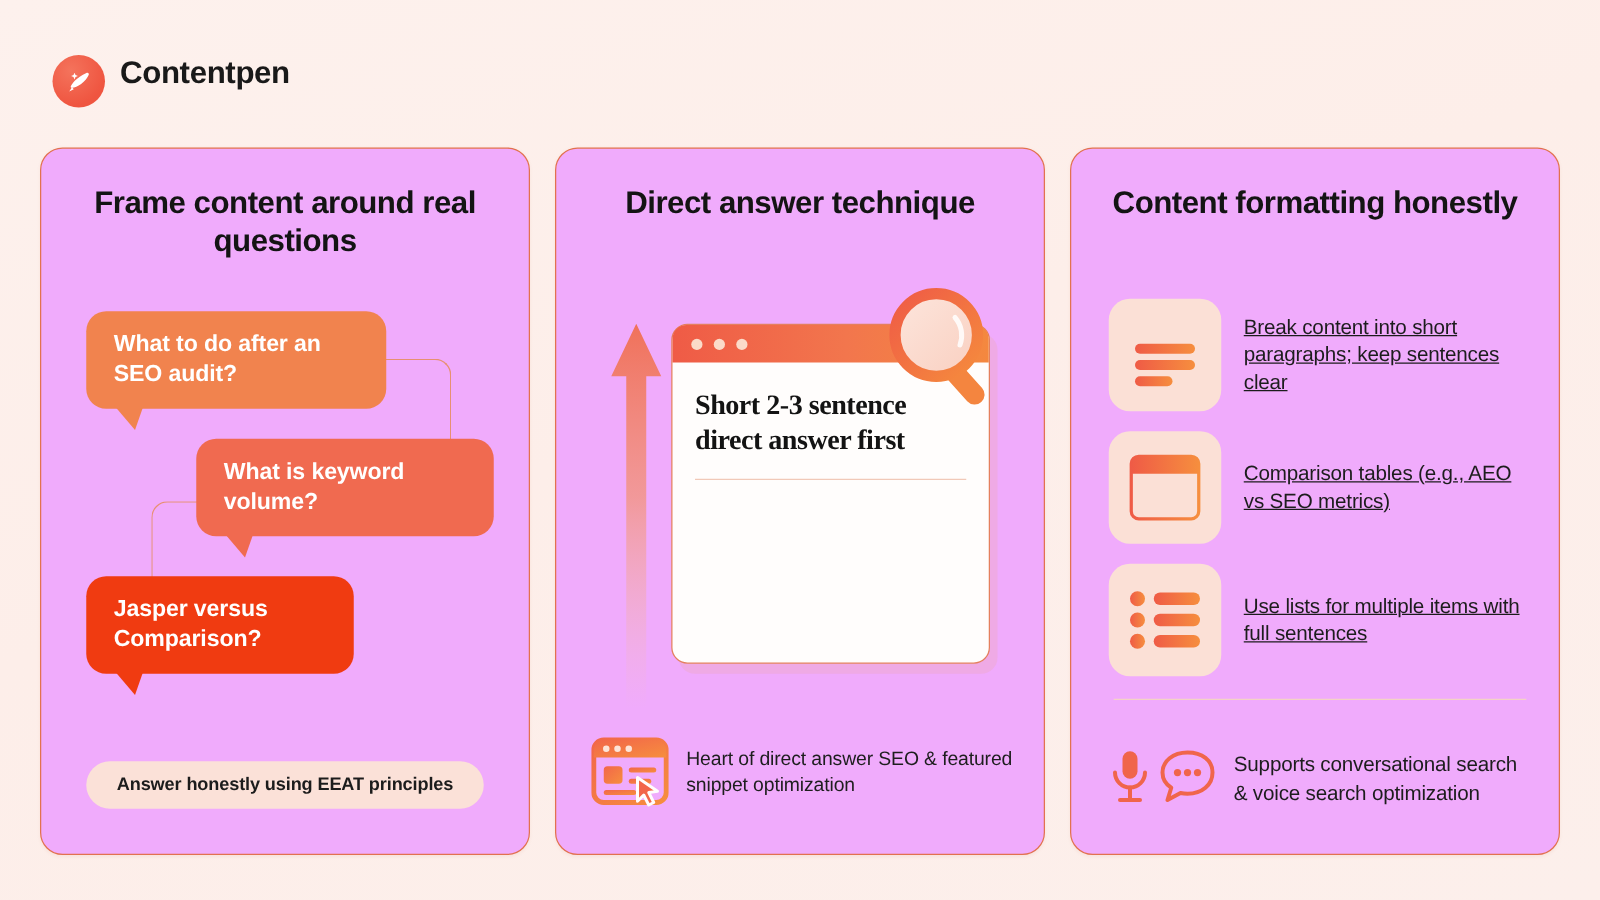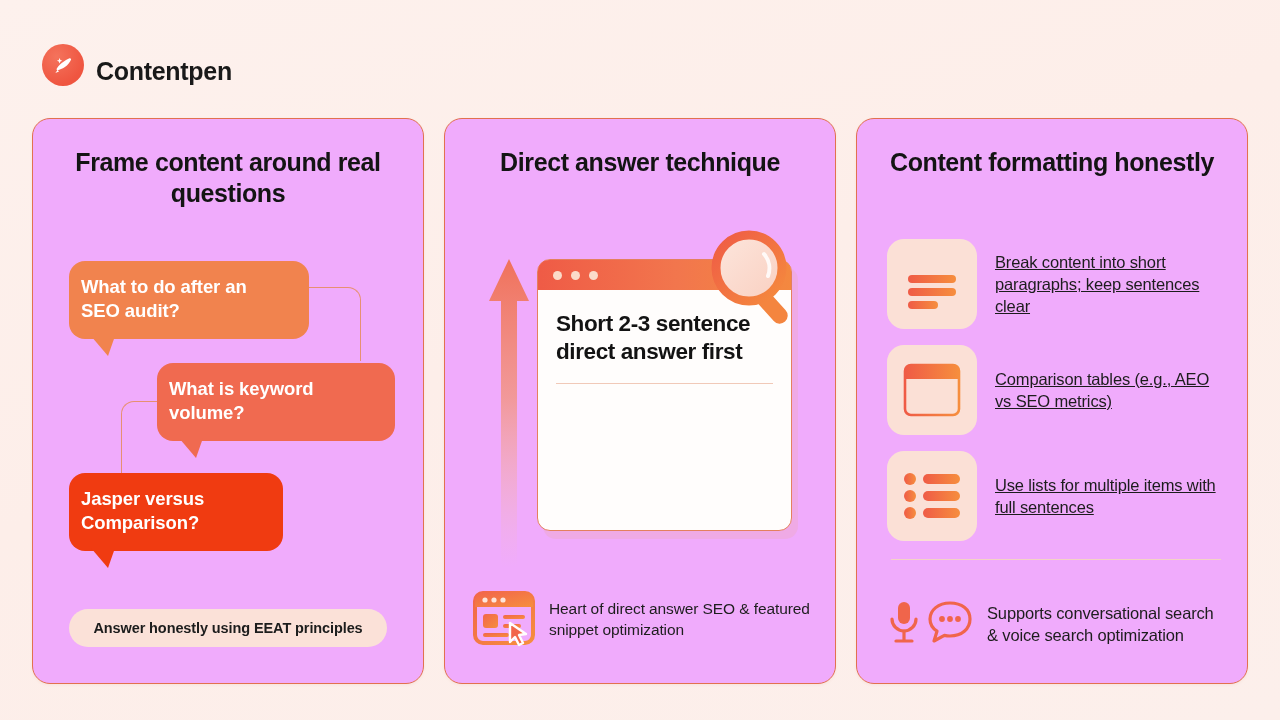--- a/index.html
+++ b/index.html
@@ -27,21 +27,21 @@
   }
   .page-title {
     font-size: 36px;
     font-weight: bold;
     letter-spacing: -0.6px;
     color: #1a1a1a;
     line-height: 1.1;
   }
   .brand {
     display: flex;
-    align-items: flex-end;
+    align-items: flex-start;
     gap: 12px;
   }
   .brand-mark {
     width: 42px; height: 42px;
     border-radius: 50%;
     background: radial-gradient(circle at 35% 30%, #f4735c, #ef5540 70%);
     display: flex; align-items: center; justify-content: center;
     position: relative;
     flex: none;
   }
@@ -87,23 +87,22 @@
     top: 130px; left: 0; right: 0; height: 350px;
   }
   .bubble {
     position: absolute;
     border-radius: 16px;
     color: #fff;
     font-size: 18.5px;
     font-weight: bold;
     line-height: 1.32;
     letter-spacing: -0.1px;
-    padding: 14px 20px 15px 12px;
+    padding: 14px 20px 15px 22px;
     z-index: 3;
-    margin-top: 12px;
   }
   .bubble::after {
     content: "";
     position: absolute;
     left: 22px; bottom: -17px;
     width: 0; height: 0;
     border-left: 17px solid transparent;
     border-right: 7px solid transparent;
     border-top: 20px solid currentColor;
   }
@@ -152,20 +151,21 @@
   .arrow-up svg { display: block; width: 100%; height: 100%; }
 
   .browser {
     position: absolute;
     top: 140px; left: 92px;
     width: 255px; height: 272px;
     background: #fffdfc;
     border: 1.5px solid #e4805e;
     border-radius: 13px;
     box-shadow: 6px 8px 0 rgba(236,170,148,.22);
+    font-family: Liberation Serif, serif;
   }
   .browser-bar {
     height: 30px;
     background: linear-gradient(90deg, #ef5b46 0%, #f2764d 55%, #f4883f 100%);
     border-radius: 11px 11px 0 0;
     display: flex;
     align-items: center;
     gap: 9px;
     padding-left: 15px;
   }

